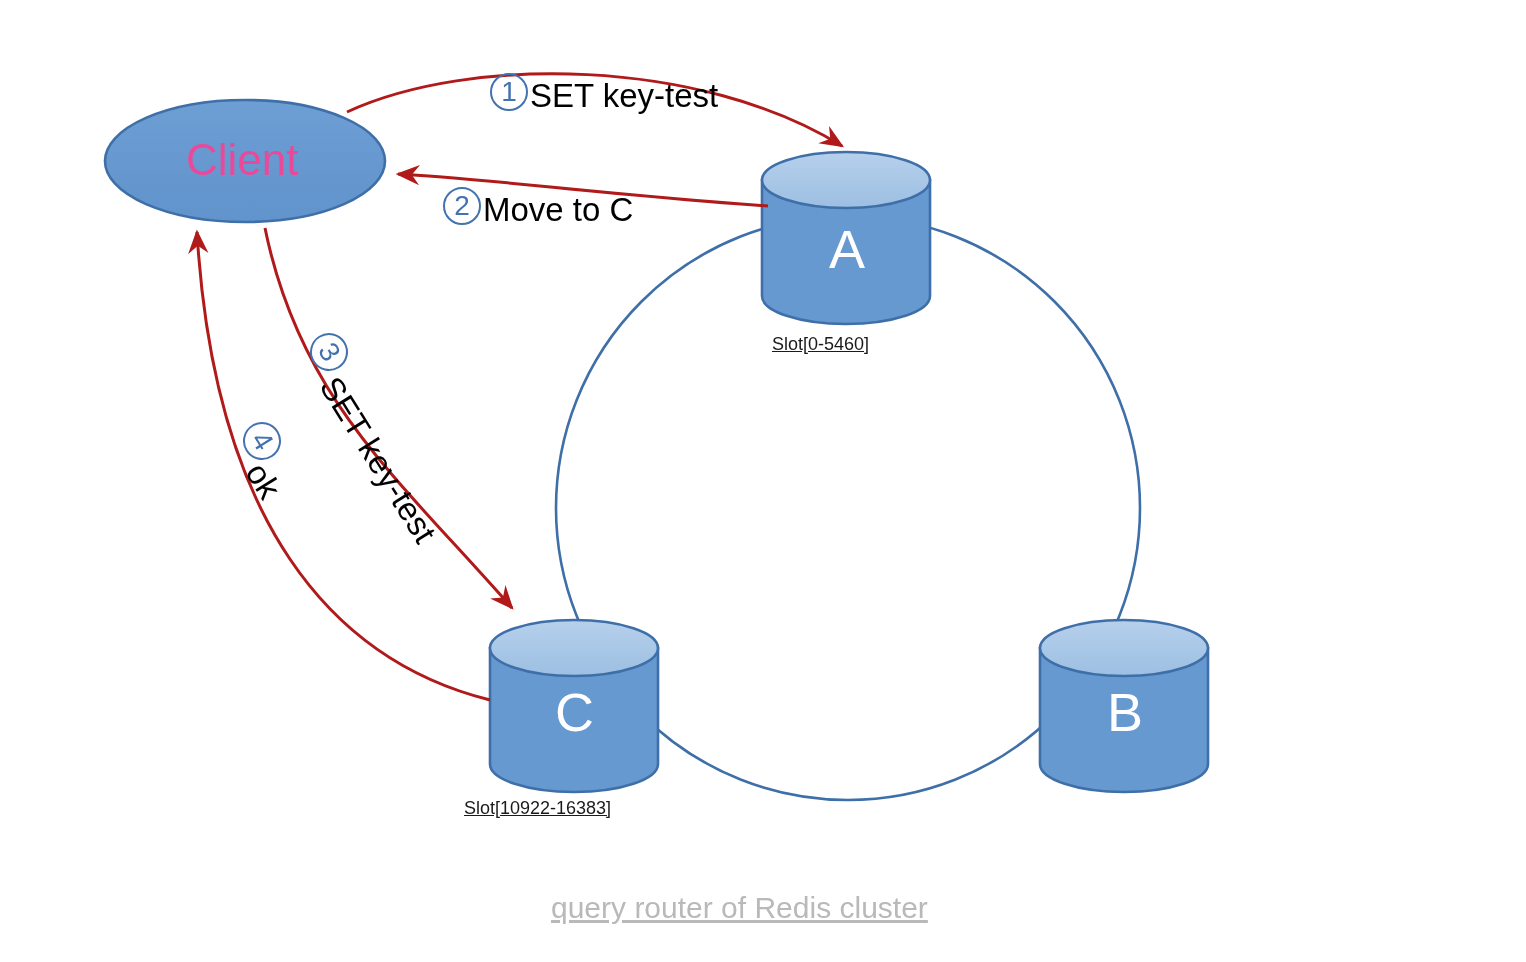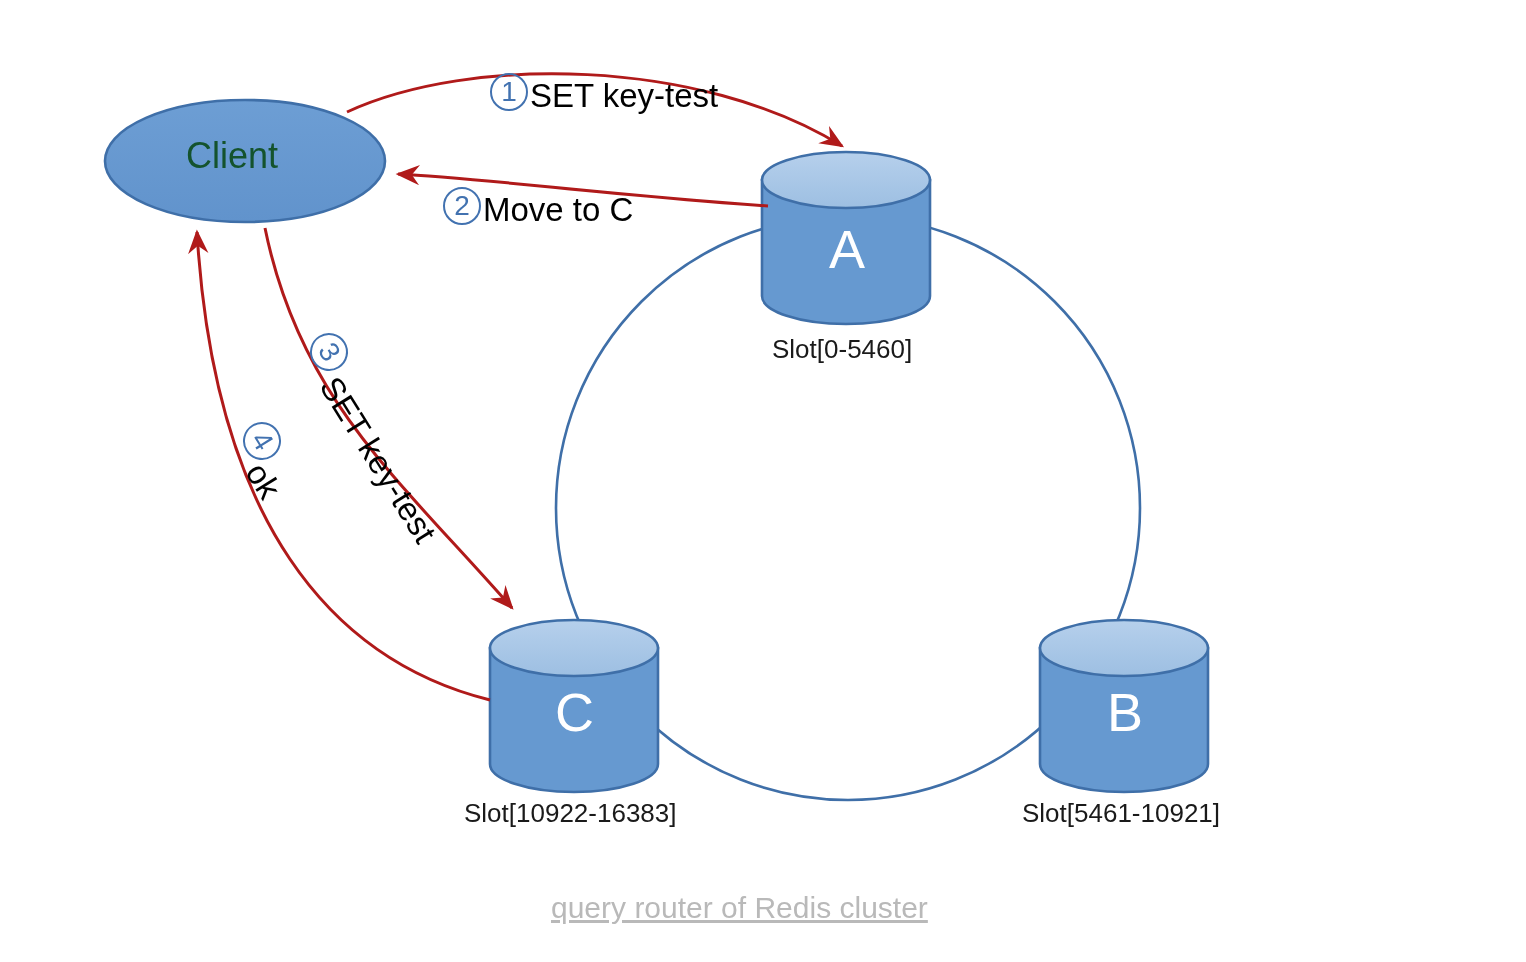--- a/index.html
+++ b/index.html
@@ -28,27 +28,28 @@
     position: absolute;
     white-space: pre;
     color: #000000;
   }
   .node-letter {
     color: #ffffff;
     font-size: 54px;
     line-height: 1;
   }
   .client-label {
-    color: #14532d;
-    font-size: 36px;
+    color: #ec4899;
+    font-size: 44px;
     line-height: 1;
   }
   .slot-label {
-    font-size: 26px;
+    font-size: 18px;
     color: #1a1a1a;
+    text-decoration: underline;
   }
   .step-text {
     font-size: 33px;
     color: #000000;
   }
   .annot {
     font-size: 28px;
     color: #111111;
     line-height: 1.32;
   }
@@ -121,21 +122,20 @@
 
     <path d="M490,700 C330,660 214,520 197,232" fill="none" stroke="#b01a1a" stroke-width="3" marker-end="url(#redArrow)"></path>
   </svg>
 
   <div class="txt client-label" style="left:186px; top:138px;">Client</div>
 
   <div class="txt node-letter" style="left:829px; top:222px;">A</div>
   <div class="txt slot-label" style="left:772px; top:334px;">Slot[0-5460]</div>
 
   <div class="txt node-letter" style="left:1107px; top:685px;">B</div>
-  <div class="txt slot-label" style="left:1022px; top:798px;">Slot[5461-10921]</div>
 
   <div class="txt node-letter" style="left:555px; top:685px;">C</div>
   <div class="txt slot-label" style="left:464px; top:798px;">Slot[10922-16383]</div>
 
   <div class="circnum" style="left:490px; top:73px;">1</div>
   <div class="txt step-text" style="left:530px; top:77px;">SET key-test</div>
 
   <div class="circnum" style="left:443px; top:187px;">2</div>
   <div class="txt step-text" style="left:483px; top:191px;">Move to C</div>
 

